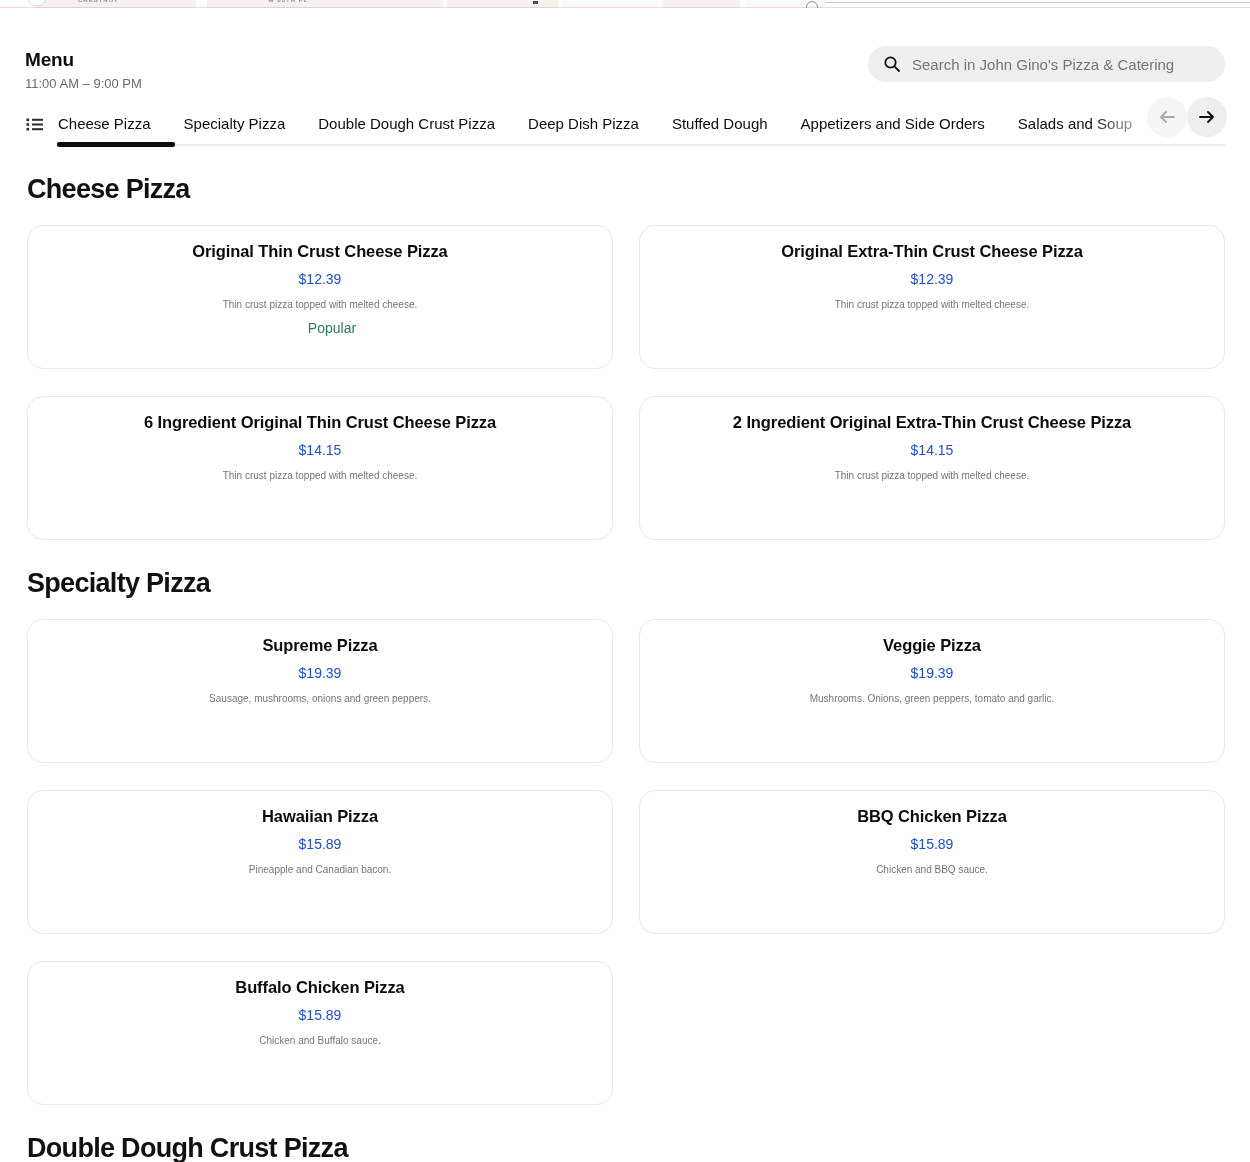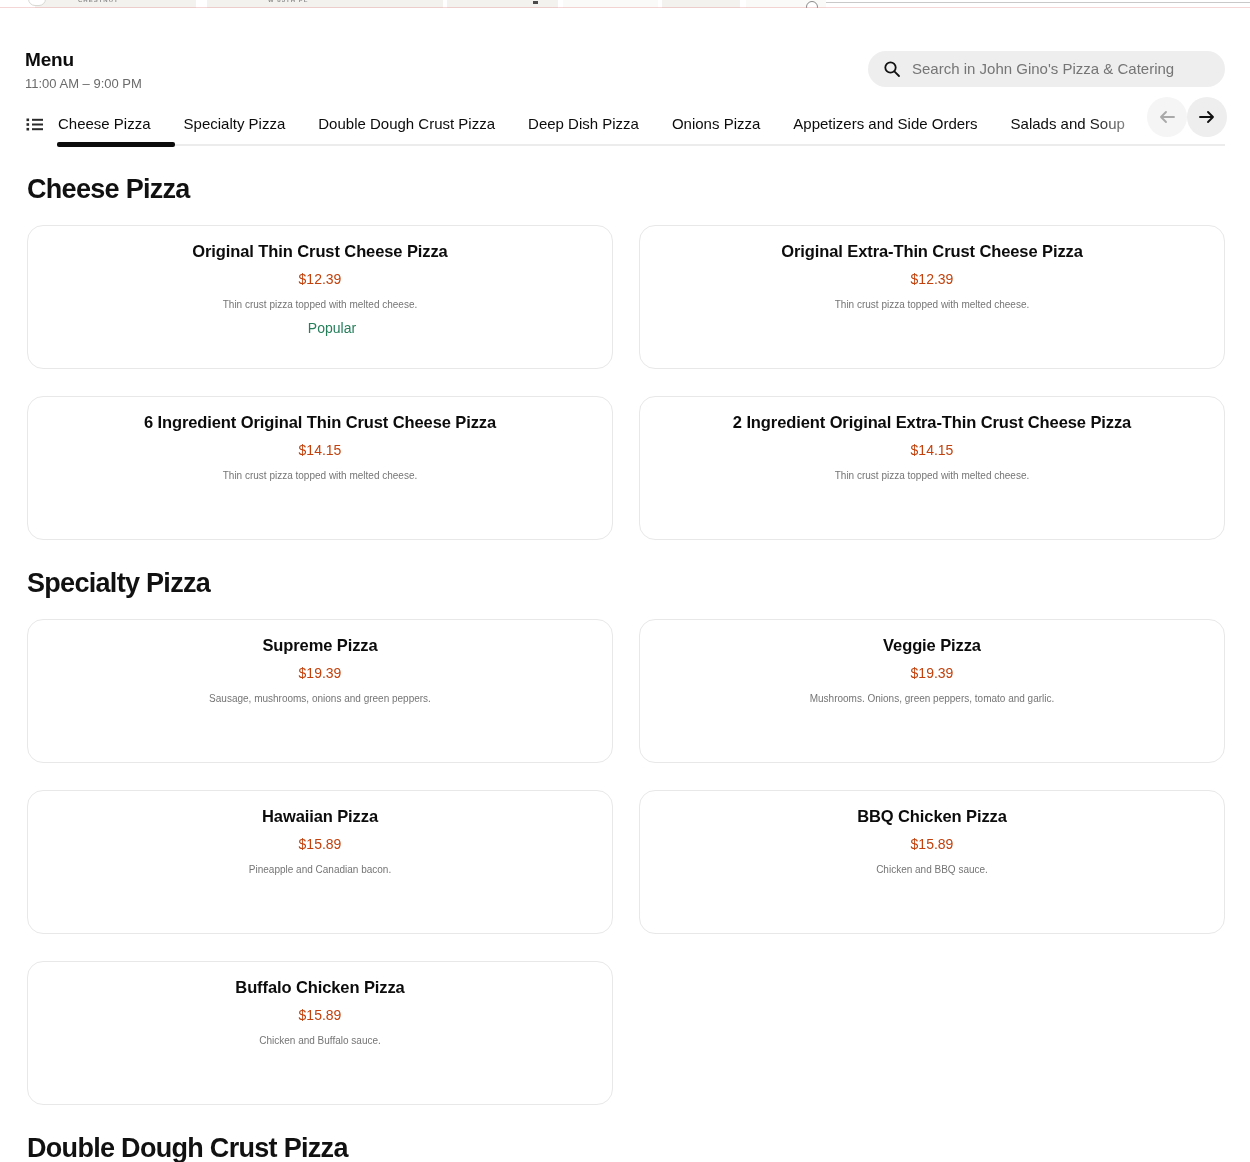--- a/index.html
+++ b/index.html
@@ -15,21 +15,21 @@
   .strip-seg { position:absolute; top:0; height:8px; background:#f3f2ef; }
   .strip-seg.light { background:#fafaf8; }
   .strip-label { position:absolute; top:-3px; font-size:6px; letter-spacing:1px; color:#8f8f8f; font-weight:700; white-space:nowrap; }
   .strip-mark { position:absolute; width:5px; height:3px; background:#4a4a4a; top:1px; }
   .strip-line { position:absolute; top:2px; height:1px; background:#c9c9c9; }
   .strip-circle { position:absolute; top:1px; width:12px; height:12px; border:1.5px solid #8a8a8a; border-radius:50%; background:#fff; }
   .strip-road { position:absolute; bottom:0; left:0; right:0; height:1px; background:rgba(226,138,138,0.35); }
   .strip-notch { position:absolute; left:28px; top:-8px; width:18px; height:14px; background:#fff; border:1px solid #d8d8d4; border-radius:8px; }
 
   
-  .header { position:absolute; top:46px; left:25px; right:25px; display:flex; justify-content:space-between; align-items:center; }
+  .header { position:absolute; top:46px; left:25px; right:25px; display:flex; justify-content:space-between; align-items:flex-start; }
   .menu-title { font-size:19px; font-weight:700; letter-spacing:-0.2px; margin-top:3px; }
   .hours { font-size:13px; color:#6b6b6b; margin-top:5px; }
   .search-pill { width:357px; height:36px; background:#eeeeee; border-radius:18px; display:flex; align-items:center; padding:0 14px 0 15px; }
   .search-pill svg { flex:0 0 auto; }
   .search-pill input {
     border:none; outline:none; background:transparent; flex:1; margin-left:9px;
     font-size:15px; color:#4d7c0f; font-family:"Liberation Sans", sans-serif;
   }
   .search-pill input::placeholder { color:#757575; opacity:1; }
 
@@ -52,21 +52,21 @@
   
   .content { position:absolute; top:150px; left:27px; width:1198px; }
   .section-title { font-size:27px; font-weight:800; letter-spacing:-0.7px; margin:24px 0 20px 0; color:#111; }
   .section + .section .section-title { margin-top:28px; }
   .grid { display:grid; grid-template-columns:1fr 1fr; column-gap:26px; row-gap:27px;text-align:center; }
   .card {
     border:1px solid #e8e8e8; border-radius:16px; background:#fff;
     min-height:144px; padding:16px; cursor:pointer;
   }
   .card-name { font-size:16.5px; font-weight:600; color:#0c0c0c; letter-spacing:-0.1px; }
-  .card-price { font-size:14px; color:#c2410c; margin-top:10px; }
+  .card-price { font-size:14px; color:#1d4ed8; margin-top:10px; }
   .card-desc { font-size:10px; color:#757575; margin-top:12px; }
   .card-tag { font-size:14px; font-weight:500; margin-top:10px;margin-left:24px; }
 </style>
 </head>
 <body>
 
 <div class="top-strip">
   <div class="strip-seg" style="left:35px; width:161px;"></div>
   <div class="strip-notch"></div>
   <div class="strip-label" style="left:78px;">CHESTNUT</div>
@@ -108,21 +108,21 @@
         <rect x="6" y="7.5" width="11" height="2" fill="#2a2a2a"></rect>
         <rect x="0.5" y="11.9" width="2.6" height="2.6" fill="#2a2a2a"></rect>
         <rect x="6" y="12.2" width="11" height="2" fill="#2a2a2a"></rect>
       </svg>
     </button>
     <div class="tabs">
       <div class="tab">Cheese Pizza</div>
       <div class="tab">Specialty Pizza</div>
       <div class="tab">Double Dough Crust Pizza</div>
       <div class="tab">Deep Dish Pizza</div>
-      <div class="tab">Onions Pizza</div>
+      <div class="tab">Stuffed Dough</div>
       <div class="tab">Appetizers and Side Orders</div>
       <div class="tab">Salads and Soup</div>
       <div class="tab tab-clip">
         <svg width="7" height="12" viewBox="0 0 7 12">
           <path d="M5.5 0 V8 Q5.5 11 2.5 11 Q1 11 0.5 10" fill="none" stroke="#2a2a2a" stroke-width="1.8"></path>
         </svg>
       </div>
     </div>
   </div>
   <div class="tab-fade"></div>

